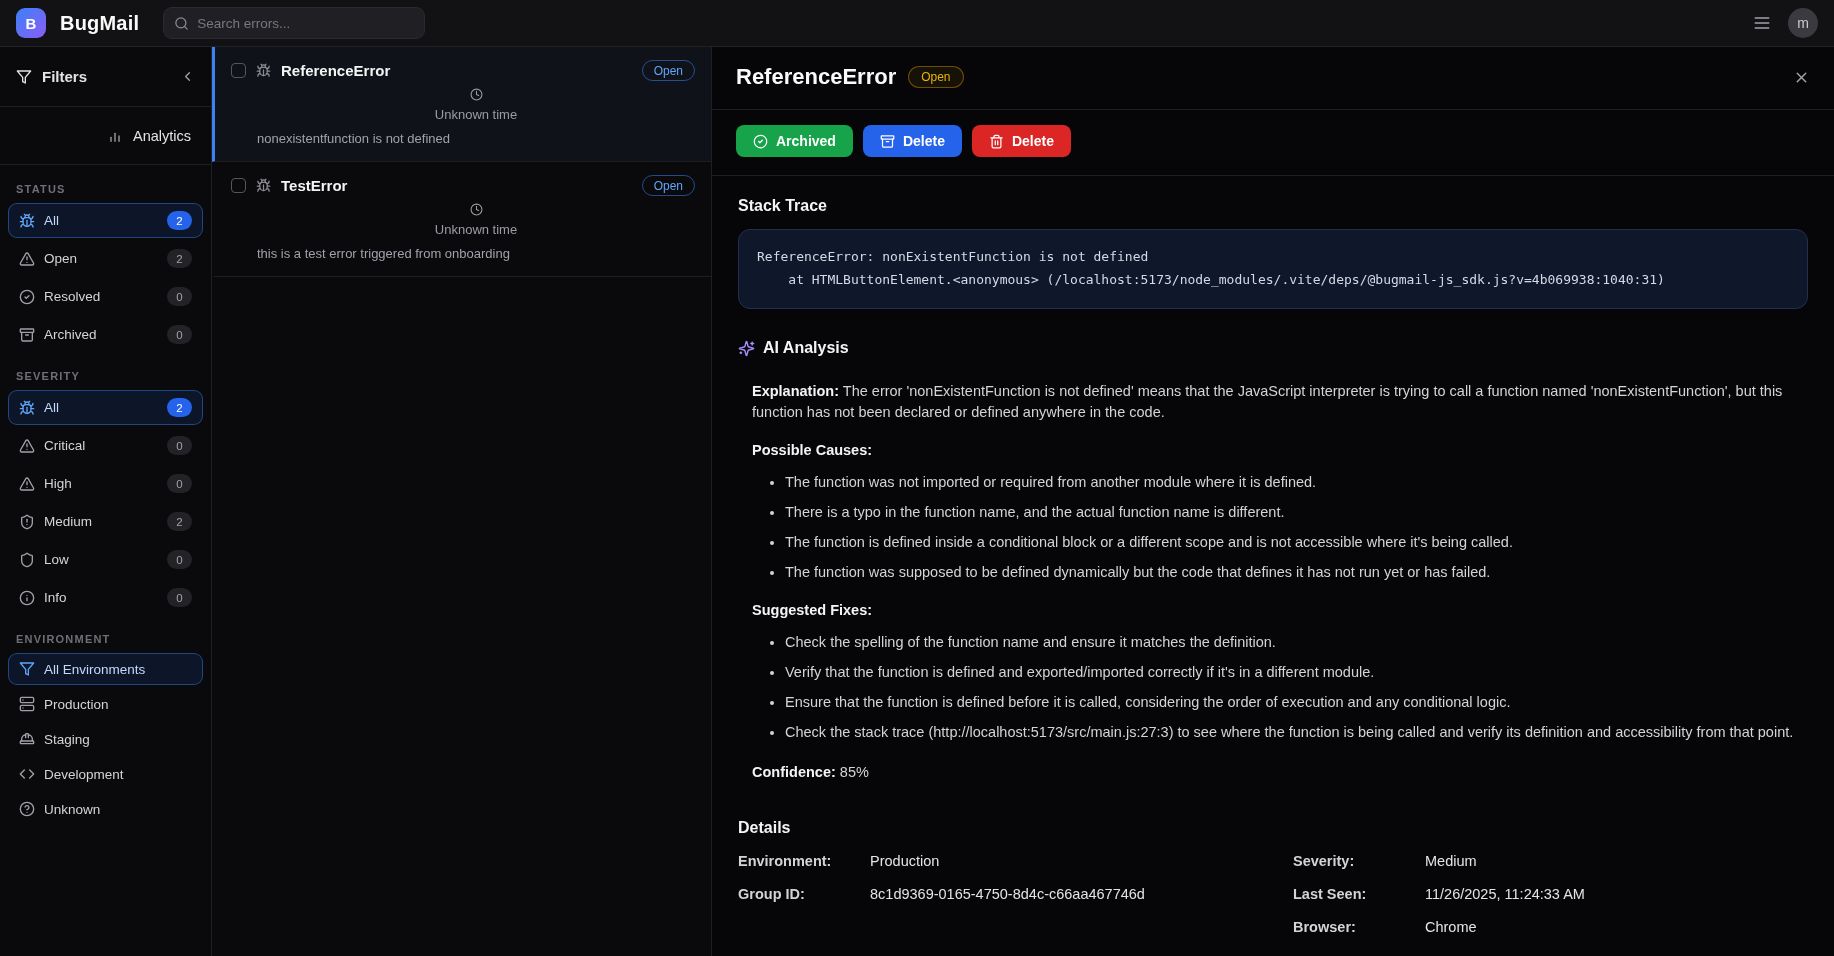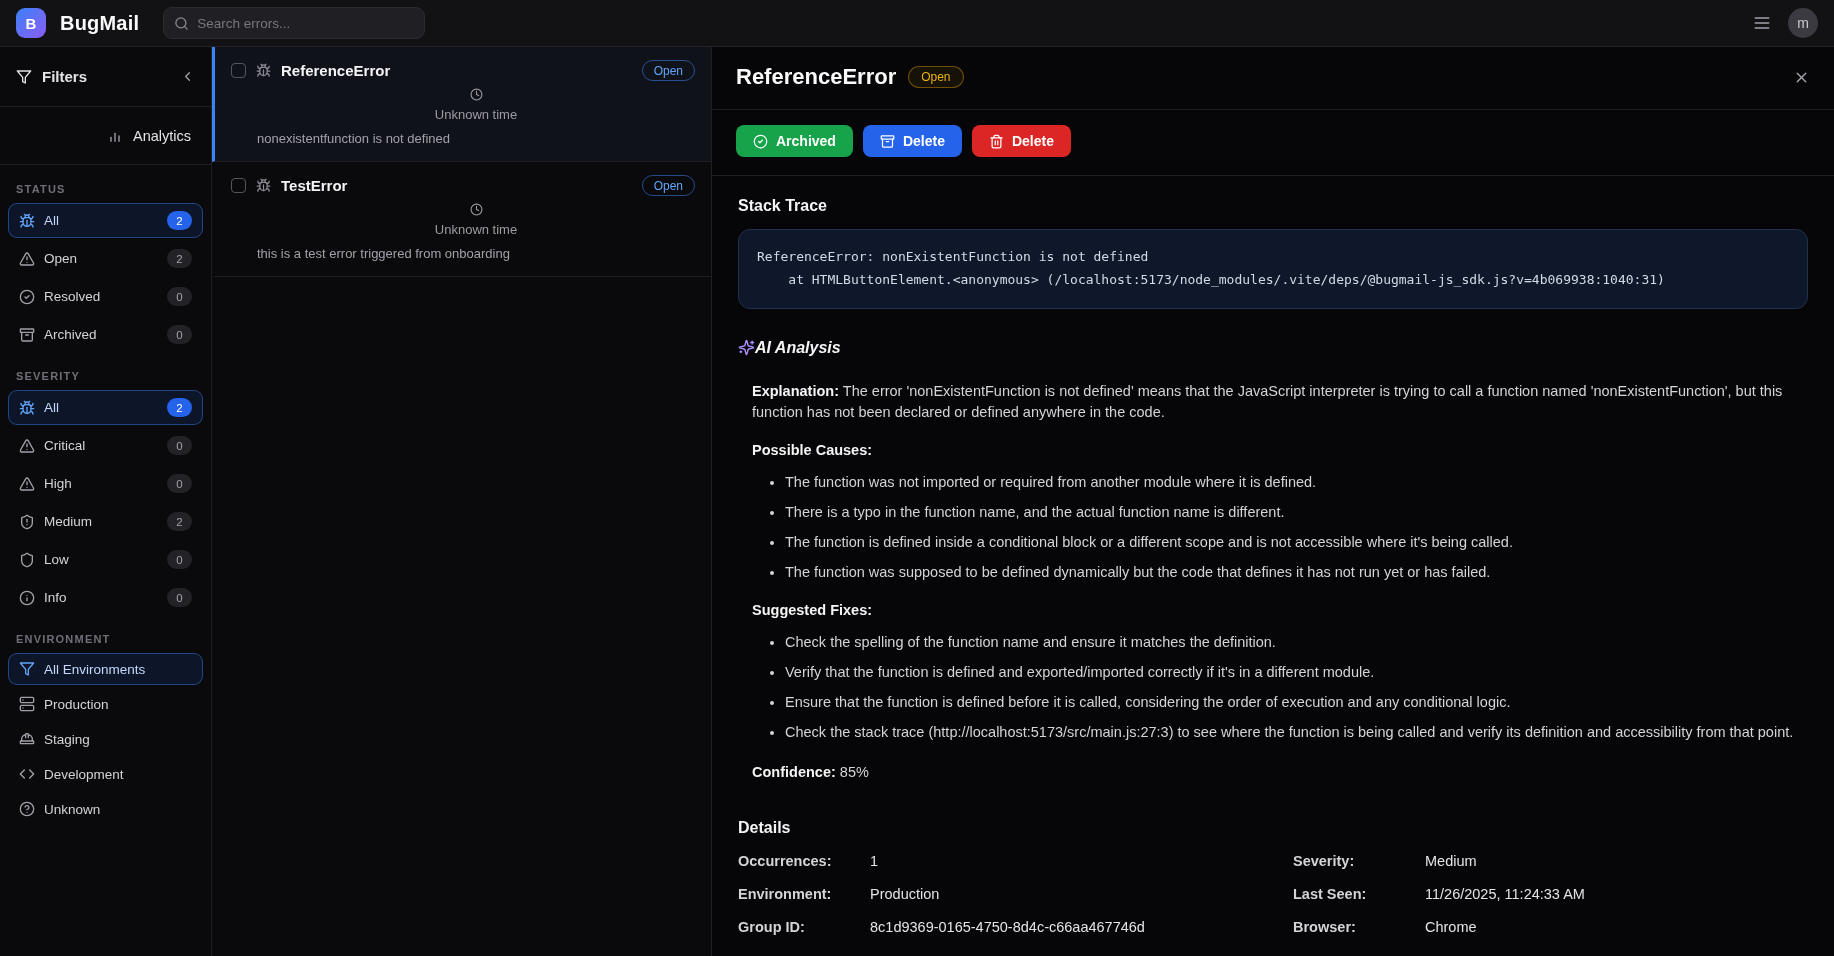--- a/index.html
+++ b/index.html
@@ -82,21 +82,21 @@
   .btn-resolve { background:#16a34a; }
   .btn-archive { background:#2563eb; }
   .btn-delete  { background:#dc2626; }
 
   .det-body { padding:21px 26px; }
   .h3 { font-size:16px; font-weight:bold; color:#f4f4f5; margin-bottom:14px; }
   .codeblock { background:#0f172a; border:1px solid #22304d; border-radius:12px;
     padding:16px 18px; font-family:"DejaVu Sans Mono", monospace; font-size:13px;
     color:#d3dae6; line-height:1.75; margin-bottom:30px; }
   .codeblock div { white-space:pre; }
-  .ai-head { display:flex; align-items:flex-start; margin-bottom:24px;font-style:italic; }
+  .ai-head { display:flex; align-items:flex-end; gap:8px; margin-bottom:24px; }
   .ai-head .spark { color:#a78bfa; display:flex; }
   .ai-body { padding-left:14px; font-size:14.5px; line-height:1.45; color:#d4d4d8; }
   .ai-body b { color:#f4f4f5; }
   .para { margin-bottom:17px; }
   .sub-h { font-weight:bold; color:#f4f4f5; margin:0 0 11px; }
   .ai-body ul { margin:0 0 17px 33px; }
   .ai-body li { margin-bottom:9px; }
   .confidence { margin-top:19px; }
   .det-section { margin-top:36px; }
   .kv-grid { display:grid; grid-template-columns:1fr 1fr; column-gap:40px; row-gap:0; margin-top:16px; }
@@ -501,24 +501,20 @@
         <div class="confidence">
           <b>Confidence:</b>
           <span>85%</span>
         </div>
       </div>
 
       <div class="det-section">
         <div class="h3">Details</div>
         <div class="kv-grid">
           <div class="kv-col">
-            <div class="kv-row">
-              <span class="k">Occurrences:</span>
-              <span class="v">1</span>
-            </div>
             <div class="kv-row">
               <span class="k">Environment:</span>
               <span class="v">Production</span>
             </div>
             <div class="kv-row">
               <span class="k">Group ID:</span>
               <span class="v">8c1d9369-0165-4750-8d4c-c66aa467746d</span>
             </div>
           </div>
           <div class="kv-col">

